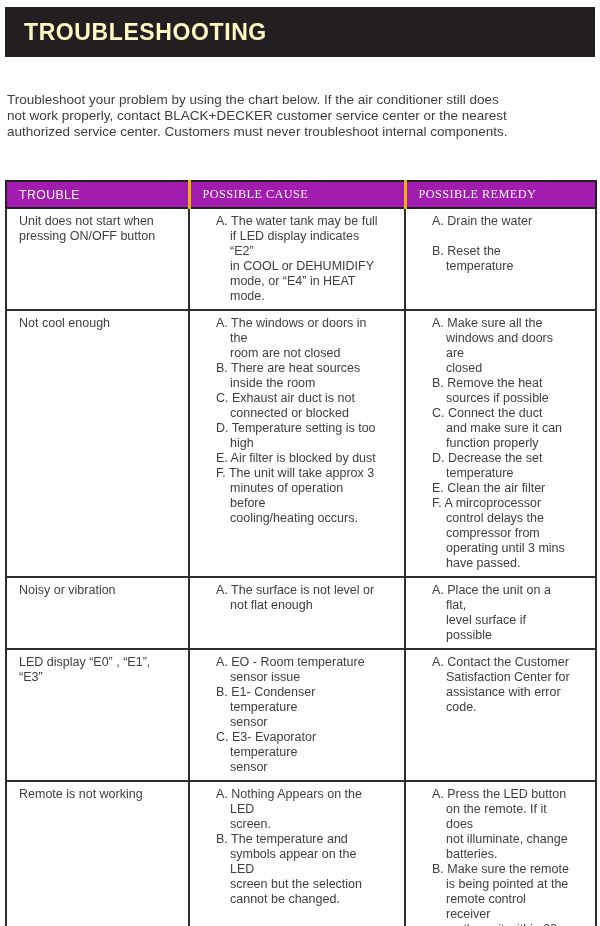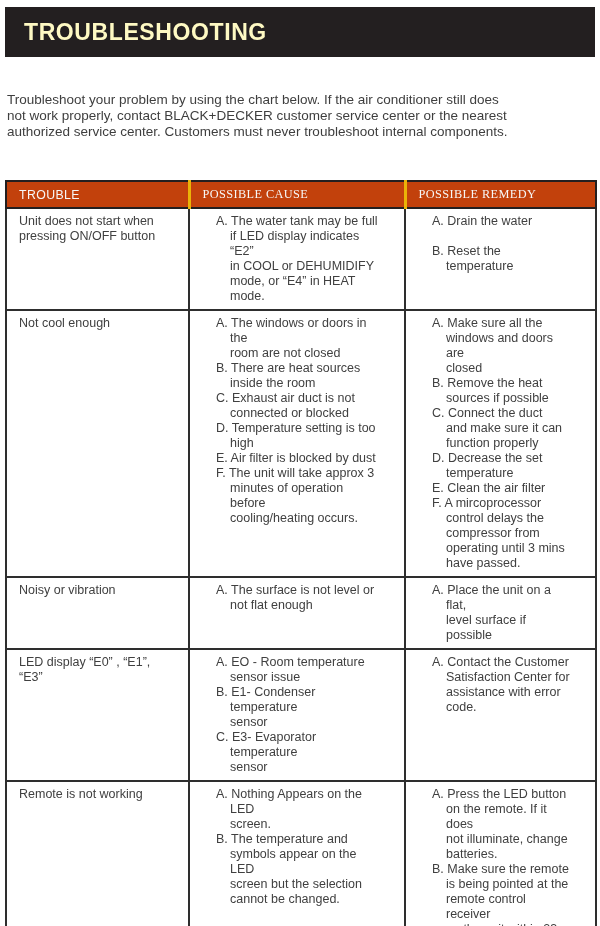--- a/index.html
+++ b/index.html
@@ -40,21 +40,21 @@
     border-collapse: collapse;
     table-layout: fixed;
     width: 590px;
     margin-top: 40px;
   }
   .ts-table col.c1 { width: 183px; }
   .ts-table col.c2 { width: 216px; }
   .ts-table col.c3 { width: 191px; }
 
   .ts-table th {
-    background: #c2410c;
+    background: #a21caf;
     color: #f7f7f7;
     font-weight: normal;
     text-align: left;
     font-size: 12.3px;
     letter-spacing: 0.4px;
     padding: 5px 6px 5px 12px;
     border: 2px solid #231f20;
   }
   .ts-table th + th { border-left: 3px solid #eab308; font-family: Liberation Serif, serif; }
   .ts-table thead tr { border-bottom: 2px solid #ffffff; }

